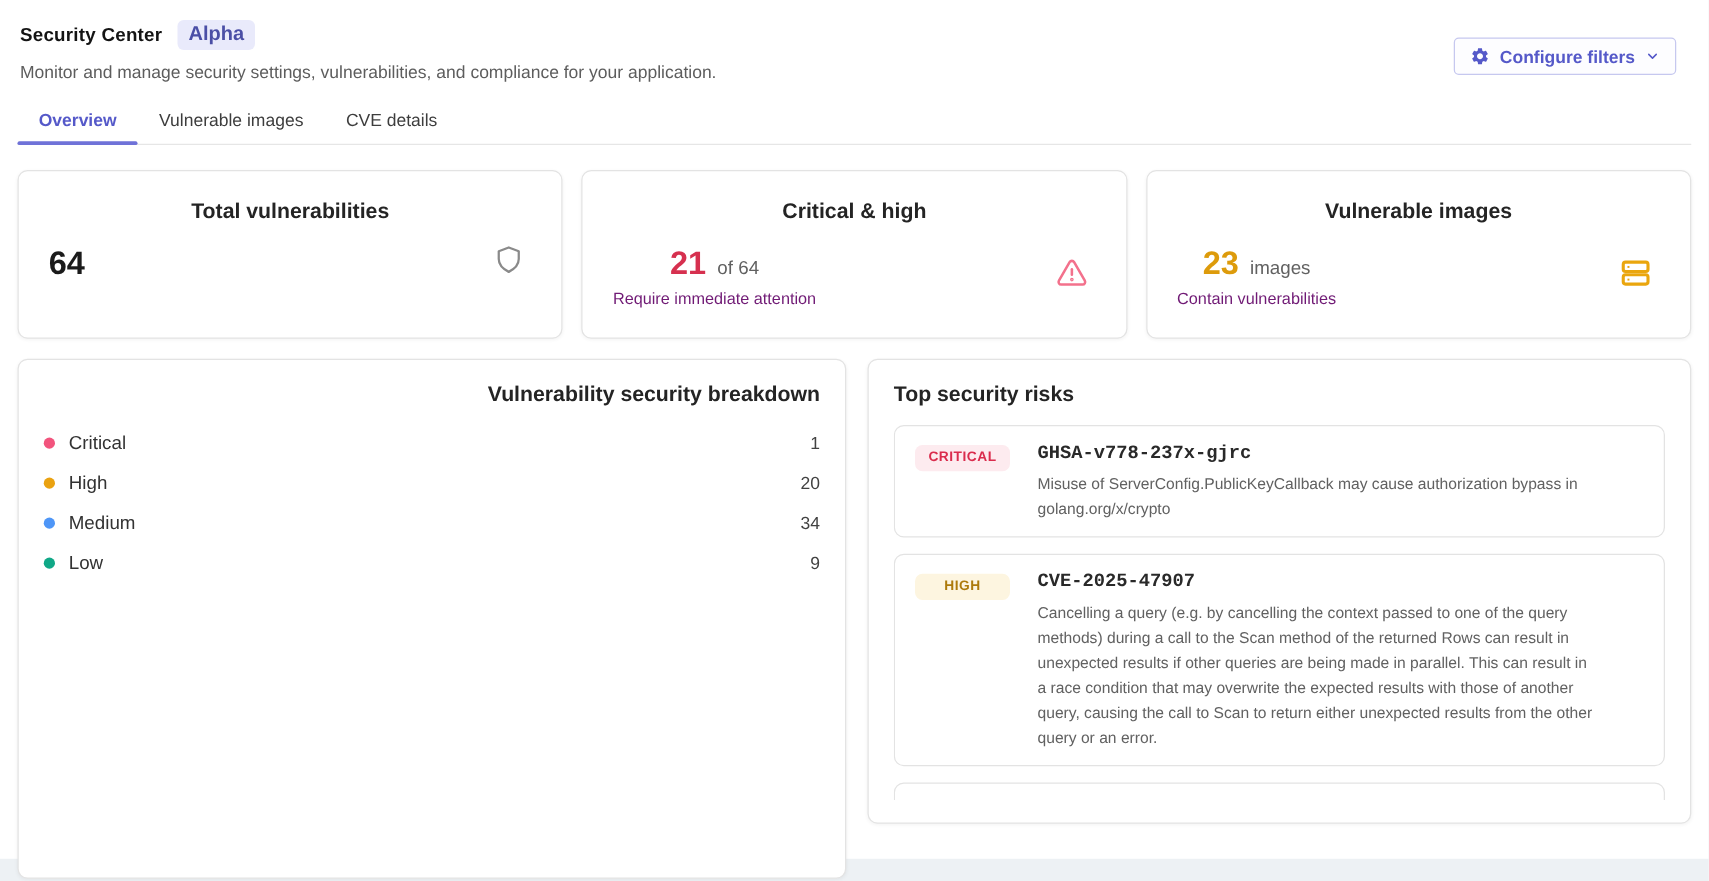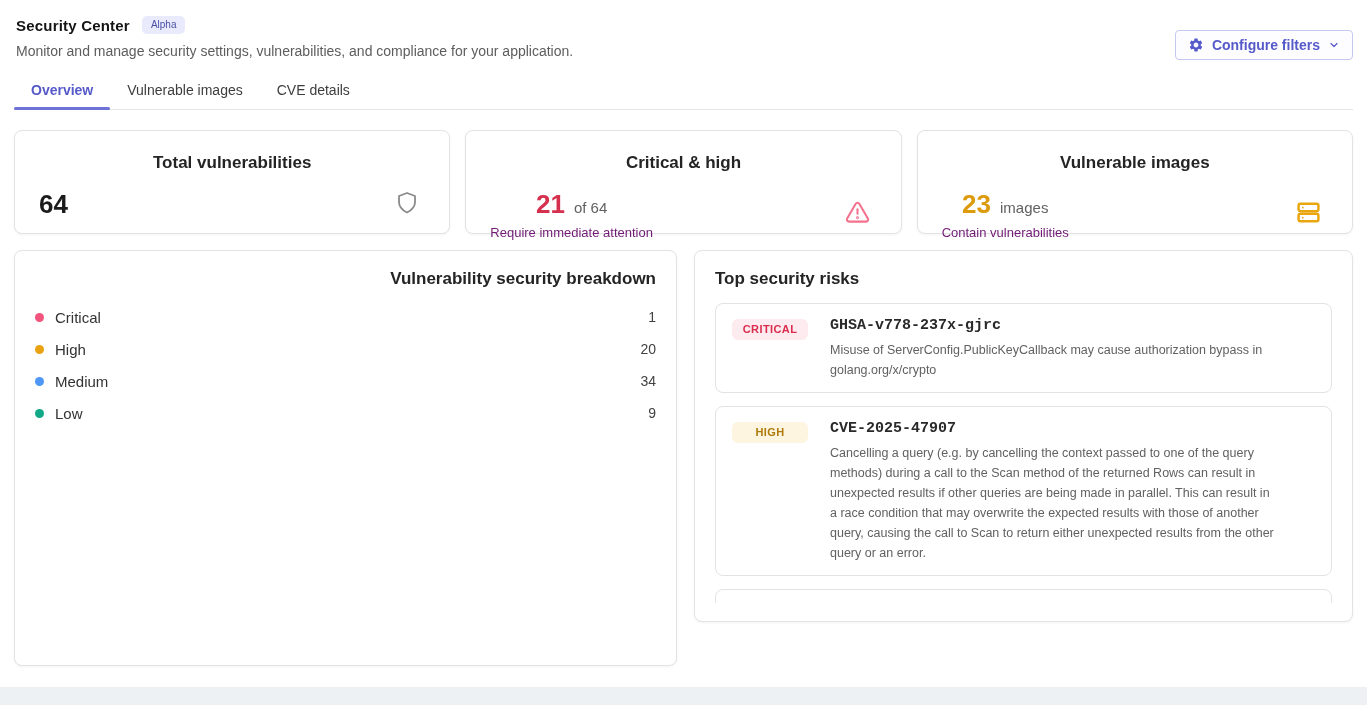--- a/index.html
+++ b/index.html
@@ -9,26 +9,26 @@
     background:#edf1f4;
     color:#1b1b1b;
   }
   .page { background:#ffffff; height:687px; padding:16px 14px 0 14px; position:relative; }
 
   
   .header { position:relative; padding-left:2px; }
   .title-row { display:flex; align-items:center; gap:12px; }
   .page-title { font-size:15px; font-weight:700; color:#141414; letter-spacing:.2px; }
   .alpha-badge {
-    background:#e9eafb; color:#4b4fa6; font-size:10px; font-weight:400;
+    background:#e9eafb; color:#4b4fa6; font-size:16px; font-weight:700;
     padding:4px 9px; border-radius:5px; line-height:1;
   }
   .subtitle { margin-top:9px; font-size:14px; color:#5d5d5d; }
   .configure-btn {
-    position:absolute; right:0; top:14px;
+    position:absolute; right:12px; top:14px;
     display:flex; align-items:center; gap:8px;
     border:1px solid #c6c8ef; background:#fdfdff; border-radius:4px;
     padding:6px 12px; cursor:pointer; color:#5559c9;
     font-size:14px; font-weight:700;
   }
   .configure-btn svg { display:block; }
 
   
   .tabs { display:flex; margin-top:14px; border-bottom:1px solid #e6e6e6; }
   .tab {
@@ -37,21 +37,21 @@
   }
   .tab.active { color:#5559c9; font-weight:700; }
   .tab.active::after {
     content:""; position:absolute; left:0; right:0; bottom:-1px; height:3px;
     background:#6f72d8; border-radius:2px;
   }
 
   
   .stats-row { display:flex; gap:15px; margin-top:20px; }
   .stat-card {
-    flex:1; height:104px; background:#fff; border:1px solid #e3e3e3;
+    flex:1; height:135px; background:#fff; border:1px solid #e3e3e3;
     border-radius:8px; padding:22px 24px 16px 24px;
     box-shadow:0 1px 3px rgba(0,0,0,.05);
   }
   .stat-title { text-align:center; font-size:17px; font-weight:700; color:#242424; }
   .stat-body { display:flex; align-items:center; justify-content:space-between; margin-top:14px; }
   .stat-left  { }
   .num-row { display:flex; align-items:baseline; gap:9px;justify-content:center; }
   .stat-value { font-size:26px; font-weight:700; color:#1b1b1b; line-height:34px; }
   .stat-value.red { color:#d6304f; }
   .stat-value.amber { color:#dd9b0b; }

